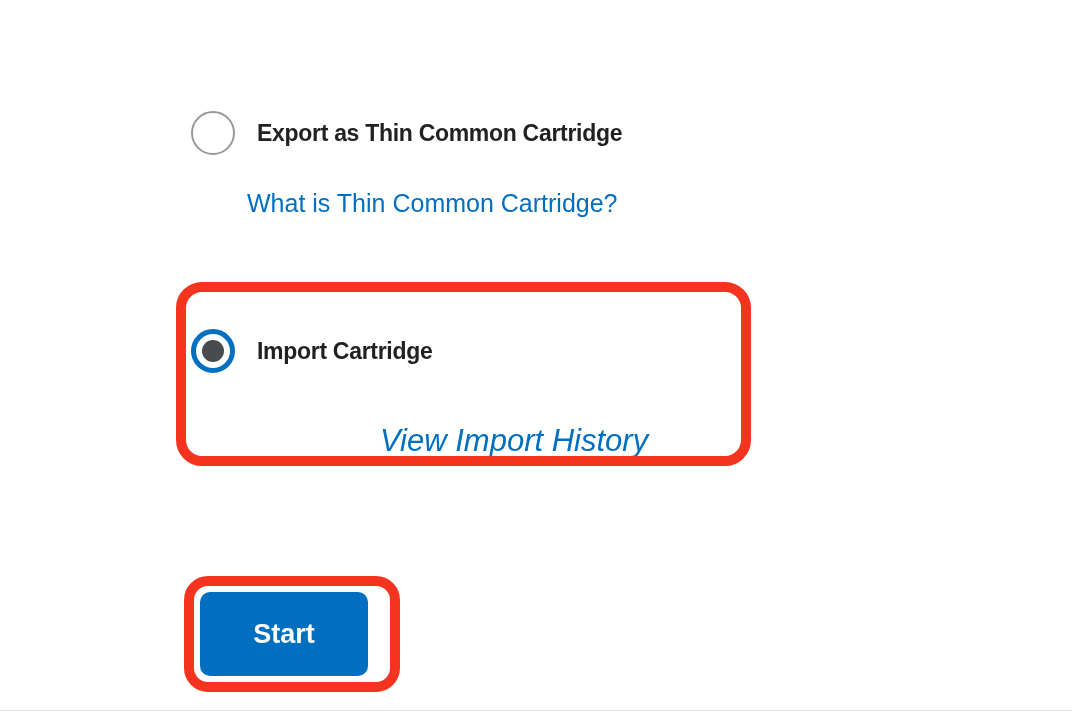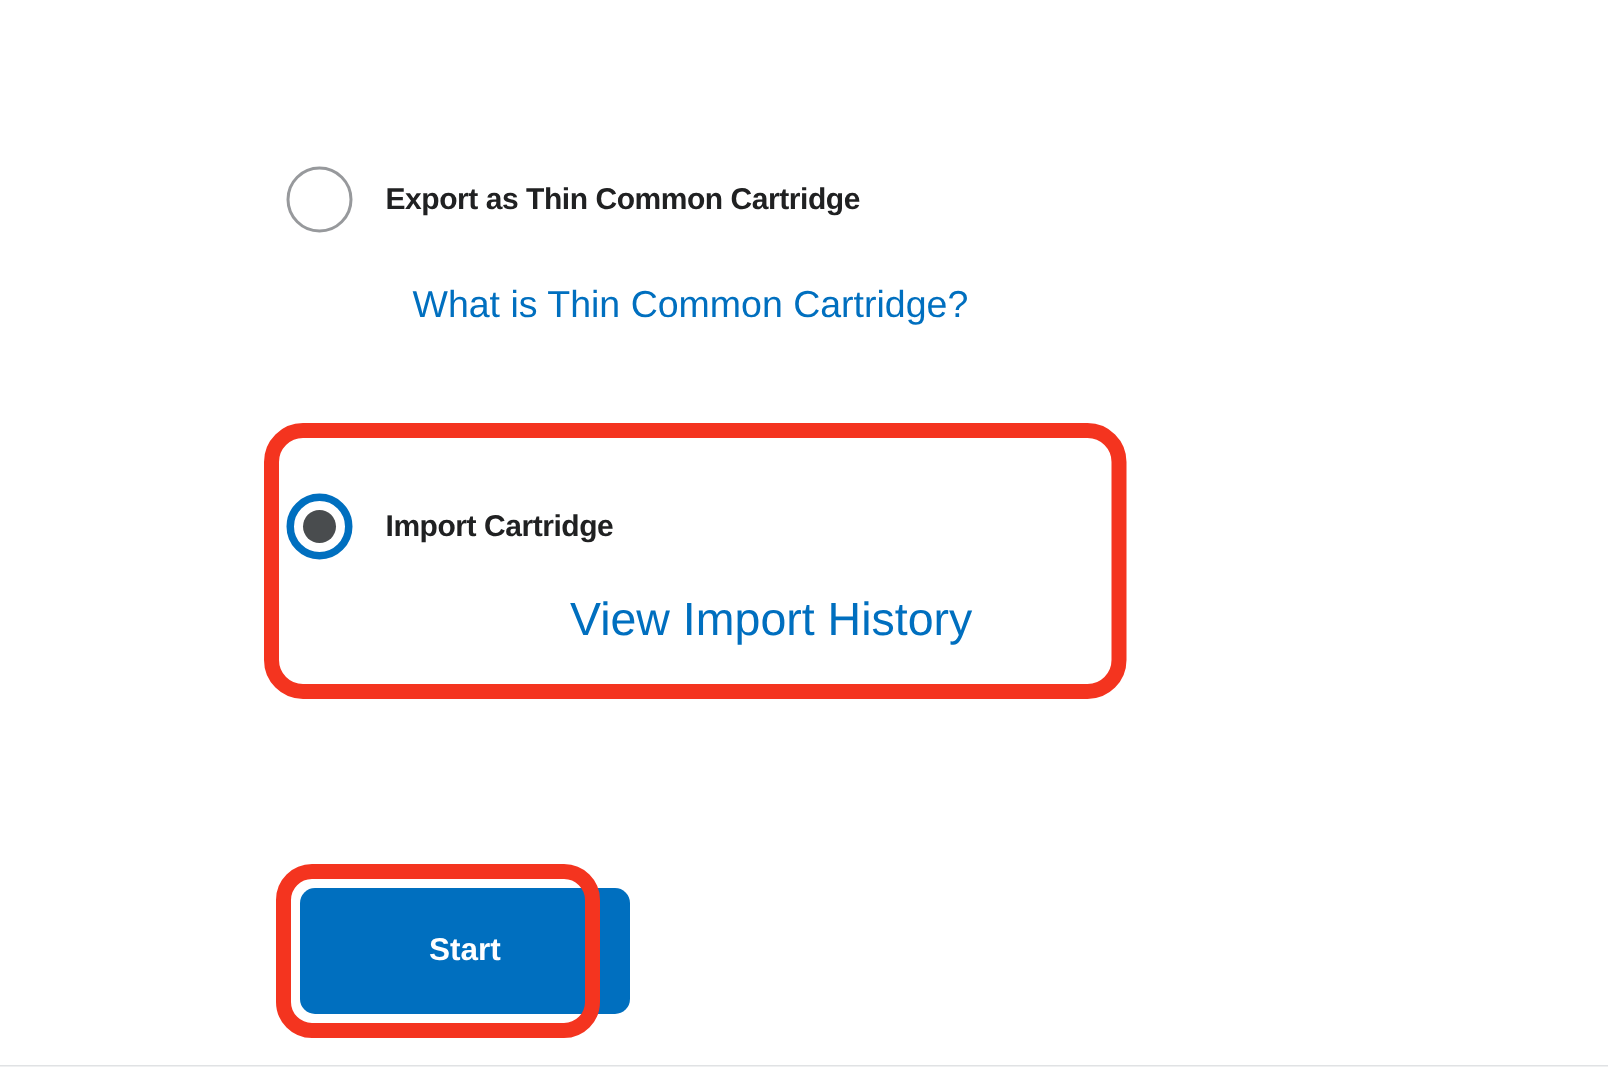--- a/index.html
+++ b/index.html
@@ -47,35 +47,34 @@
       position: absolute;
       width: 22px;
       height: 22px;
       top: 50%;
       left: 50%;
       transform: translate(-50%, -50%);
       border-radius: 50%;
       background: #494c4e;
     }
     .opt-label {
-      font-size: 20px;
+      font-size: 23px;
       font-weight: 700;
       color: #202122;
       margin-left: 22px;
       line-height: 1.15;
       letter-spacing: -0.3px;
     }
     .helper-link {
       position: absolute;
       font-size: 25px;
       font-weight: 400;
       color: #006fbf;
       line-height: 1.3;
       cursor: pointer;
-      margin-left: 28px;
     }
 
     
     .highlight-import {
       position: absolute;
       left: 176px;
       top: 282px;
       width: 575px;
       height: 184px;
       border: 10px solid #f4341f;
@@ -101,25 +100,25 @@
       font-weight: 400;
       color: #006fbf;
       line-height: 1.3;
       cursor: pointer;
     }
 
     .start-btn {
       position: absolute;
       left: 200px;
       top: 592px;
-      width: 220px;
+      width: 168px;
       height: 84px;
       background: #006fbf;
       color: #ffffff;
-      font-size: 21px;
+      font-size: 27px;
       font-weight: 700;
       border: none;
       border-radius: 10px;
       cursor: pointer;
       display: flex;
       align-items: center;
       justify-content: center;
     }
 
     .bottom-rule {
@@ -138,21 +137,21 @@
   <div class="opt-row" style="left:191px; top:111px;">
     <span class="radio unselected"></span>
     <span class="opt-label">Export as Thin Common Cartridge</span>
   </div>
   <a class="helper-link" style="left:247px; top:187px;">What is Thin Common Cartridge?</a>
 
   <div class="opt-row" style="left:191px; top:329px;">
     <span class="radio selected"></span>
     <span class="opt-label">Import Cartridge</span>
   </div>
-  <a class="import-link" style="left:380px; top:393px;">View Import History</a>
+  <a class="import-link" style="left:380px; top:421px;font-style:italic;">View Import History</a>
 
   <div class="highlight-import"></div>
 
   <button class="start-btn">
     <span>Start</span>
   </button>
   <div class="highlight-start"></div>
 
   <div class="bottom-rule"></div>
 </div>

